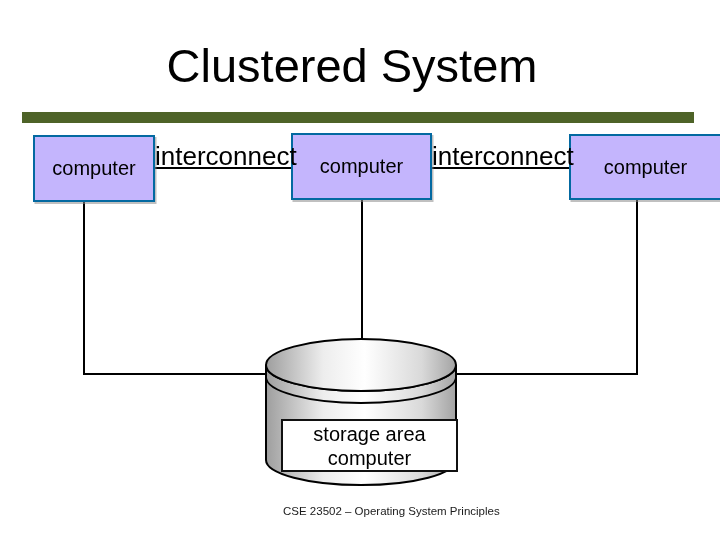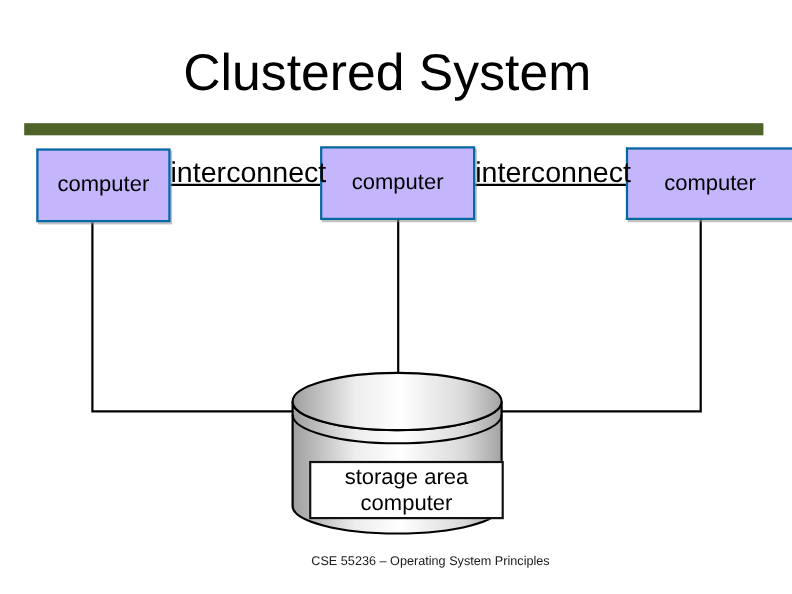--- a/index.html
+++ b/index.html
@@ -147,16 +147,16 @@
   </div>
 
   <div class="interconnect-label ic-1">interconnect</div>
   <div class="interconnect-label ic-2">interconnect</div>
 
   <div class="storage-label-box">
     <span>storage area</span>
     <span>computer</span>
   </div>
 
-  <div class="footer-text">CSE 55236 – Operating System Principles</div>
+  <div class="footer-text">CSE 23502 – Operating System Principles</div>
   <div class="page-number">24</div>
 
 </div>
 
 </body></html>

